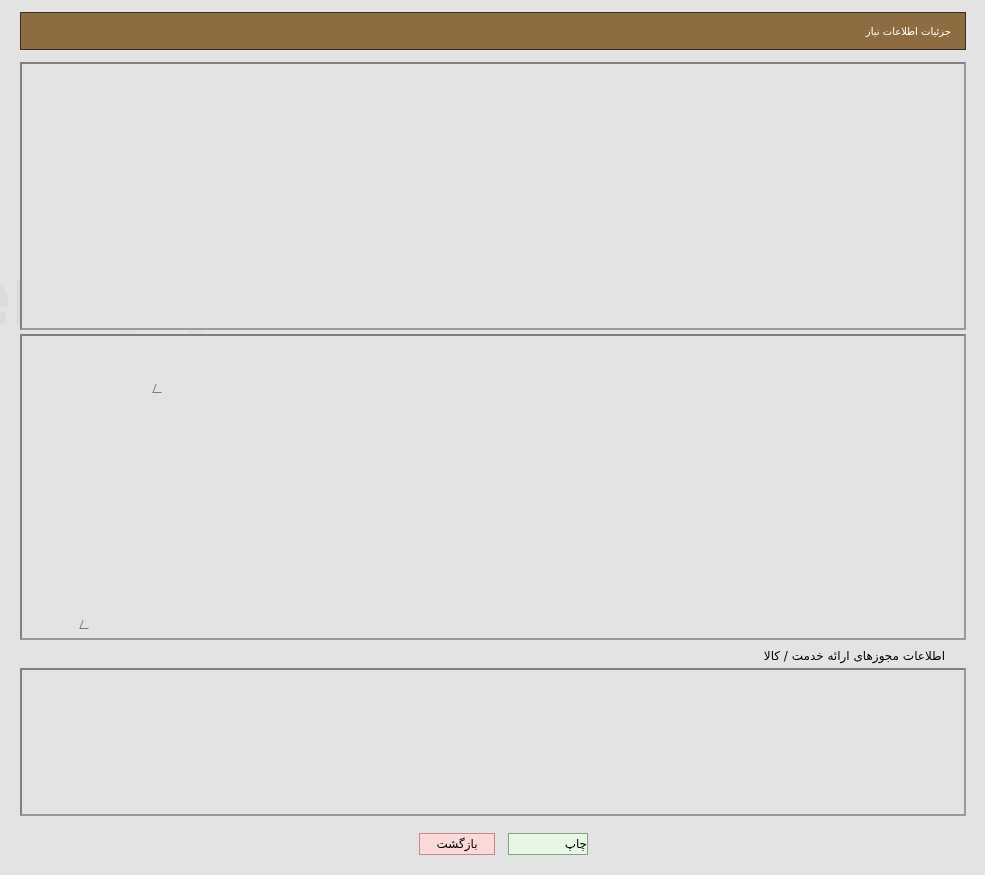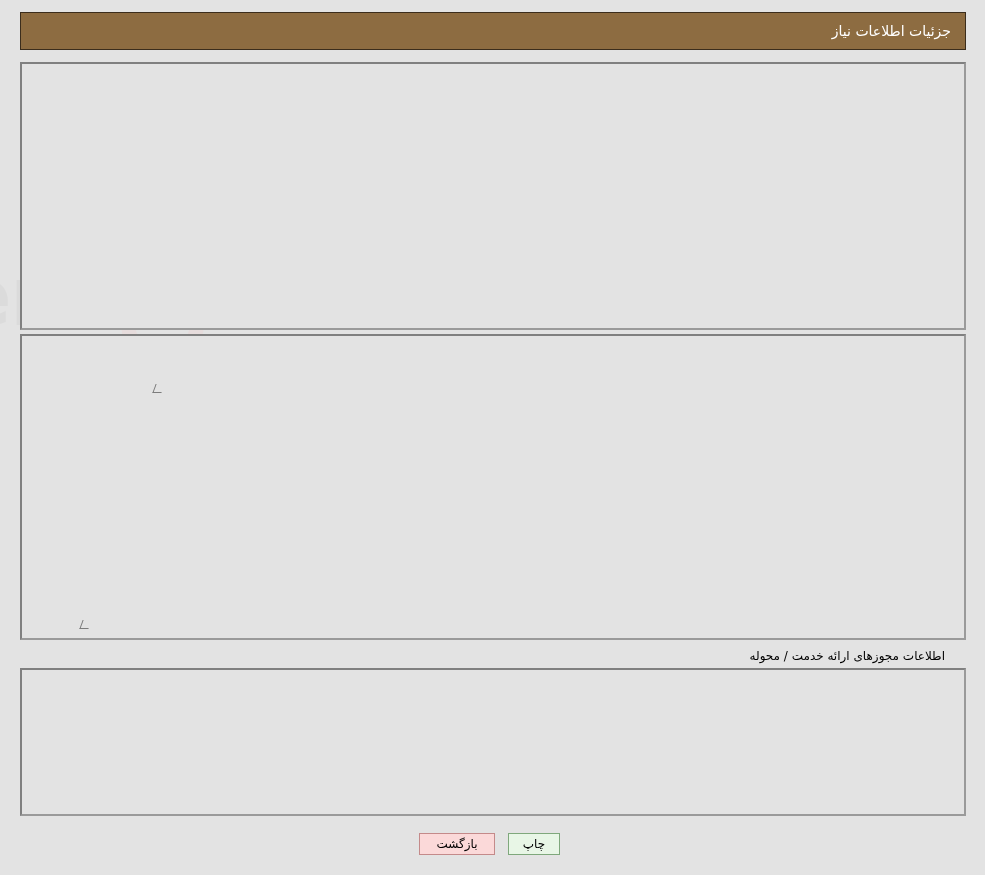--- a/index.html
+++ b/index.html
@@ -42,21 +42,21 @@
     background: #8d6c41;
     border: 1px solid #3b2d1c;
     box-sizing: border-box;
     display: flex;
     align-items: center;
     justify-content: flex-start;
     padding: 0 14px;
   }
   .header-title {
     color: #ffffff;
-    font-size: 14px;
+    font-size: 10px;
     letter-spacing: .2px;
   }
 
   
   .panel {
     position: absolute;
     border: 2px solid #9a9a9a;
     border-top-color: #808080;
     border-left-color: #808080;
     background: #e3e3e3;
@@ -385,21 +385,21 @@
         <td>1402/12/01</td>
       </tr>
     </tbody>
   </table>
 
   <div class="lbl bold" style="top:585px; right:40px;">توضیحات خریدار:</div>
   <div class="ta" id="buyer-notes" style="top:546px; right:138px; width:766px; height:86px; white-space:pre-line;">بصورت کارکرد ساعتی
 تکمیل ، تأیید و بارگذاری برگ استعلام بهاء پیوستی الزامی می باشد و در صورت عدم بارگذاری به قیمت پیشنهادی ترتیب اثر داده نخواهد شد.</div>
   <div class="ta-grip" style="position:absolute; top:619px; right:895px; z-index:3;"></div>
 
-  <div class="caption plain" style="top:649px; right:40px;">اطلاعات مجوزهای ارائه خدمت / محوله</div>
+  <div class="caption plain" style="top:649px; right:40px;">اطلاعات مجوزهای ارائه خدمت / کالا</div>
 
   <div class="panel" id="panel-bottom"></div>
 
   <table class="permits" style="top:731px; right:42px; width:900px;">
     <thead>
       <tr>
         <th style="width:205px;">الزامی بودن ارائه مجوز</th>
         <th>اعلام وضعیت مجوز توسط تامین کننده</th>
         <th style="width:208px;">جزئیات</th>
       </tr>
@@ -415,16 +415,16 @@
             <span>--</span>
           </span>
         </td>
         <td>
           <span class="mini-btn">مشاهده مجوز</span>
         </td>
       </tr>
     </tbody>
   </table>
 
-  <div class="btn btn-print" style="top:833px; left:508px; width:52px;">چاپ</div>
+  <div class="btn btn-print" style="top:833px; left:508px; width:80px;text-align:right;">چاپ</div>
   <div class="btn btn-back" style="top:833px; left:419px; width:76px;">بازگشت</div>
 
 </div>
 
 </body></html>

